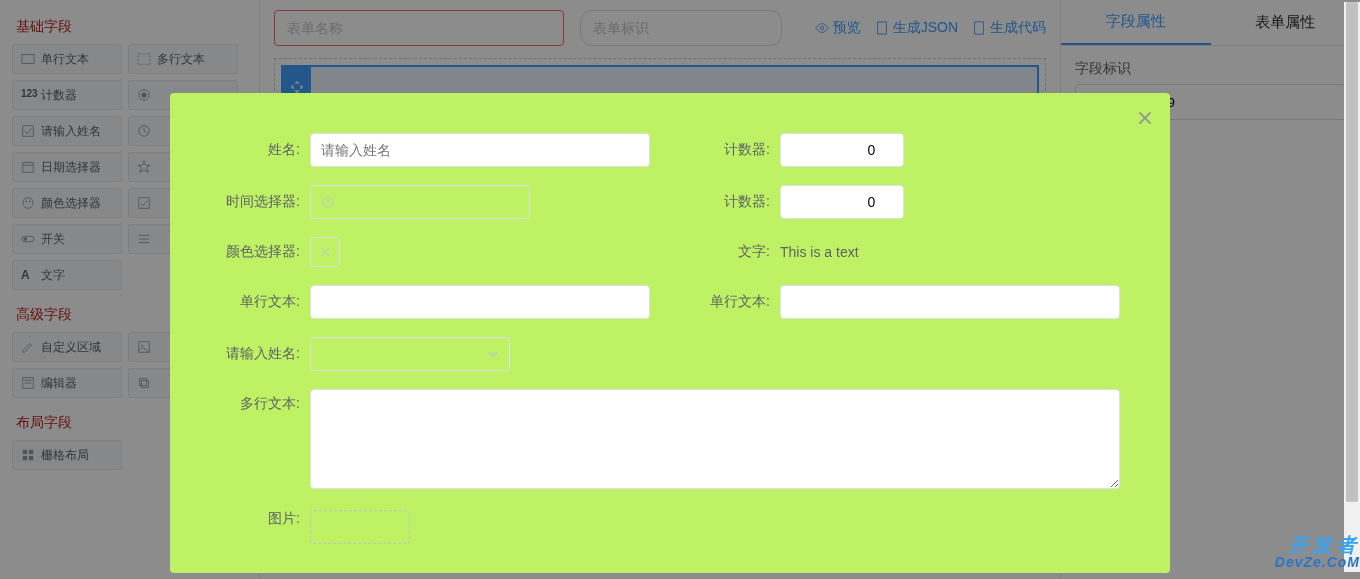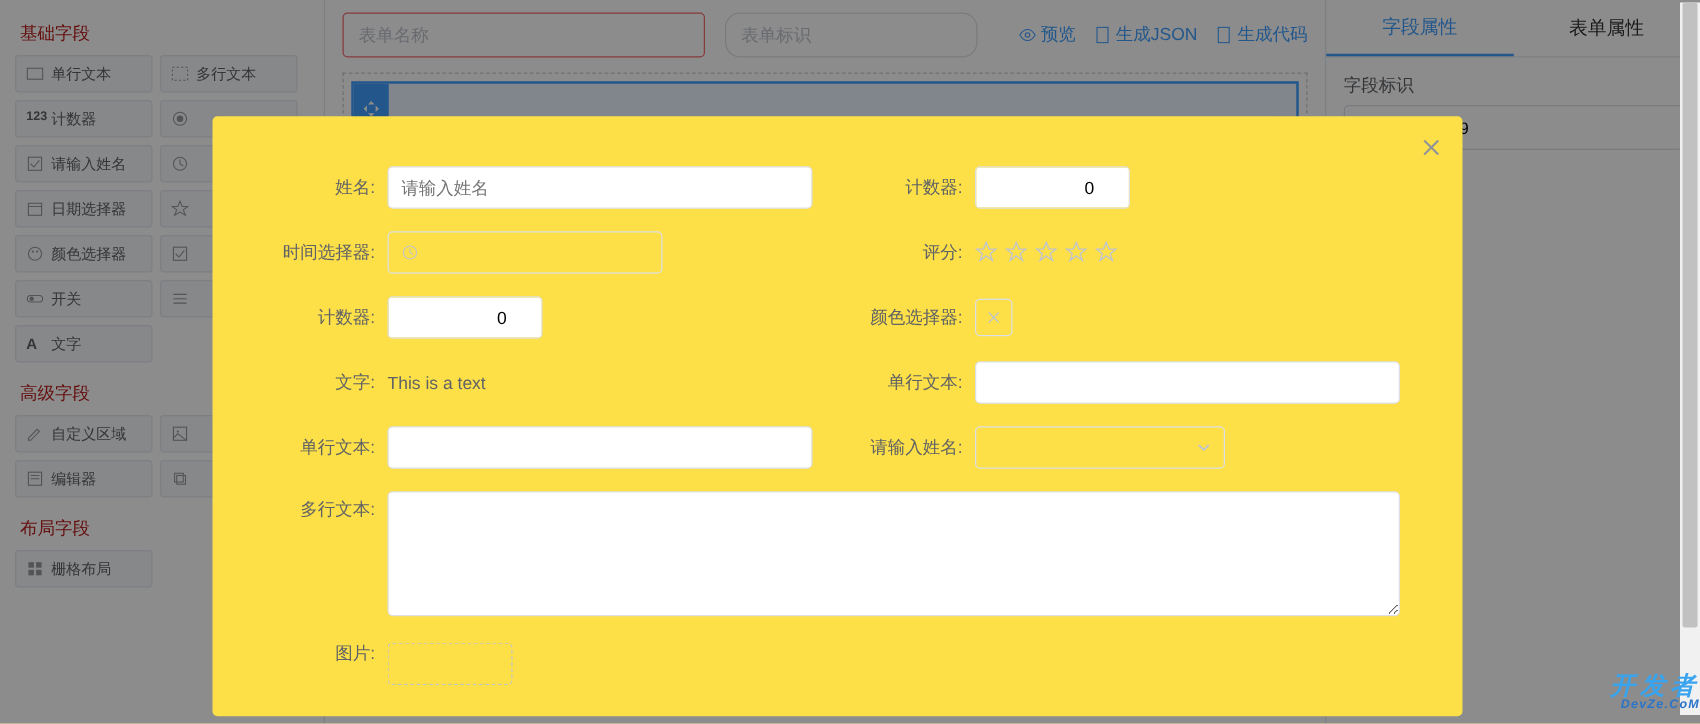--- a/index.html
+++ b/index.html
@@ -24,21 +24,21 @@
 .drop-handle { width: 28px; height: 100%; background: #409eff; display: flex; align-items: center; justify-content: center; }
 .props { width: 300px; border-left: 1px solid #e4e7ed; }
 .tabs { display: flex; height: 46px; border-bottom: 1px solid #e4e7ed; }
 .tab { flex: 1; display: flex; align-items: center; justify-content: center; font-size: 15px; color: #303133; cursor: pointer; }
 .tab.active { color: #409eff; border-bottom: 2px solid #409eff; }
 .props-body { padding: 14px; }
 .prop-label { font-size: 14px; color: #606266; margin-bottom: 6px; }
 .prop-input { width: 100%; height: 36px; border: 1px solid #dcdfe6; border-radius: 4px; padding: 0 10px; background: #fff; }
 
 .overlay { position: absolute; inset: 0; background: rgba(0,0,0,0.45); }
-.modal { position: absolute; left: 170px; top: 93px; width: 1000px; height: 480px; background: #fde047; border-radius: 4px; overflow: hidden; }
+.modal { position: absolute; left: 170px; top: 93px; width: 1000px; height: 480px; background: #bef264; border-radius: 4px; overflow: hidden; }
 .modal-close { position: absolute; right: 16px; top: 16px; width: 18px; height: 18px; cursor: pointer; color: #909399; }
 .modal-body { padding: 40px 50px 20px 50px; }
 .form-grid { display: grid; grid-template-columns: 1fr 1fr; column-gap: 40px; row-gap: 18px; }
 .form-row { display: flex; align-items: center; }
 .form-row.full { grid-column: 1 / span 2; align-items: flex-start; }
 .form-label { width: 90px; text-align: right; padding-right: 10px; color: #606266; font-size: 14px; flex-shrink: 0; }
 .form-control { flex: 1; }
 .ctrl-input { width: 100%; height: 34px; border: 1px solid #dcdfe6; border-radius: 4px; padding: 0 10px; font-size: 14px; }
 .stepper { display: flex; width: 124px; height: 34px; border: 1px solid #dcdfe6; border-radius: 4px; overflow: hidden; }
 .stepper input { flex: 1; border: none; text-align: center; font-size: 14px; outline: none; }
@@ -46,21 +46,21 @@
 .rate { display: flex; gap: 6px; }
 .rate svg { width: 18px; height: 18px; }
 .static-text { color: #606266; font-size: 14px; }
 .color-box { width: 30px; height: 30px; border: 1px solid #dcdfe6; border-radius: 4px; display: flex; align-items: center; justify-content: center; color: #c0c4cc; cursor: pointer; }
 .select { width: 200px; height: 34px; border: 1px solid #dcdfe6; border-radius: 4px; display: flex; align-items: center; justify-content: flex-end; padding: 0 10px; color: #c0c4cc; cursor: pointer; }
 .textarea { width: 100%; height: 100px; border: 1px solid #dcdfe6; border-radius: 4px; padding: 8px 10px; font-size: 14px; resize: both; }
 .upload { width: 100px; height: 34px; border: 1px dashed #c0c4cc; border-radius: 4px; }
 
 .watermark { position: absolute; right: 0; bottom: 10px; font-family: Arial; font-weight: bold; font-style: italic; font-size: 20px; line-height: 1; text-align: right; }
 .wm1 { color: #3aa4ef; letter-spacing: 4px; font-family: "SimHei","Microsoft YaHei"; }
-.wm2 { color: #2a74c9; font-size: 10px; letter-spacing: 1px; margin-left: 20px; }
+.wm2 { color: #2a74c9; font-size: 14px; letter-spacing: 1px; margin-left: 20px; }
 .scroll-track { position: absolute; right: 0; top: 2px; width: 16px; height: 570px; background: #f1f1f1; }
 .scroll-thumb { position: absolute; left: 2px; top: 0; width: 12px; height: 500px; background: #c1c1c1; border-radius: 2px; }
 </style>
 </head>
 <body>
 
 <div class="app">
   <div class="main-bg">
 
     <div class="sidebar">
@@ -275,42 +275,20 @@
           <div class="form-label">时间选择器:</div>
           <div class="form-control">
             <div class="time-input">
               <svg width="14" height="14" viewBox="0 0 16 16">
                   <circle cx="8" cy="8" r="6" fill="none" stroke="#c0c4cc"></circle>
                   <path d="M8 4v4l3 2" fill="none" stroke="#c0c4cc"></path>
                 </svg>
             </div>
           </div>
         </div>
-        <div class="form-row">
-          <div class="form-label">评分:</div>
-          <div class="form-control">
-            <div class="rate">
-              <svg viewBox="0 0 20 20">
-                  <path d="M10 1l2.5 6h6l-5 4 2 6-5.5-4-5.5 4 2-6-5-4h6z" fill="none" stroke="#c0c4cc" stroke-width="1.2"></path>
-                </svg>
-              <svg viewBox="0 0 20 20">
-                  <path d="M10 1l2.5 6h6l-5 4 2 6-5.5-4-5.5 4 2-6-5-4h6z" fill="none" stroke="#c0c4cc" stroke-width="1.2"></path>
-                </svg>
-              <svg viewBox="0 0 20 20">
-                  <path d="M10 1l2.5 6h6l-5 4 2 6-5.5-4-5.5 4 2-6-5-4h6z" fill="none" stroke="#c0c4cc" stroke-width="1.2"></path>
-                </svg>
-              <svg viewBox="0 0 20 20">
-                  <path d="M10 1l2.5 6h6l-5 4 2 6-5.5-4-5.5 4 2-6-5-4h6z" fill="none" stroke="#c0c4cc" stroke-width="1.2"></path>
-                </svg>
-              <svg viewBox="0 0 20 20">
-                  <path d="M10 1l2.5 6h6l-5 4 2 6-5.5-4-5.5 4 2-6-5-4h6z" fill="none" stroke="#c0c4cc" stroke-width="1.2"></path>
-                </svg>
-            </div>
-          </div>
-        </div>
 
         <div class="form-row">
           <div class="form-label">计数器:</div>
           <div class="form-control">
             <div class="stepper">
               <input value="0" style="">
 
             </div>
           </div>
         </div>

